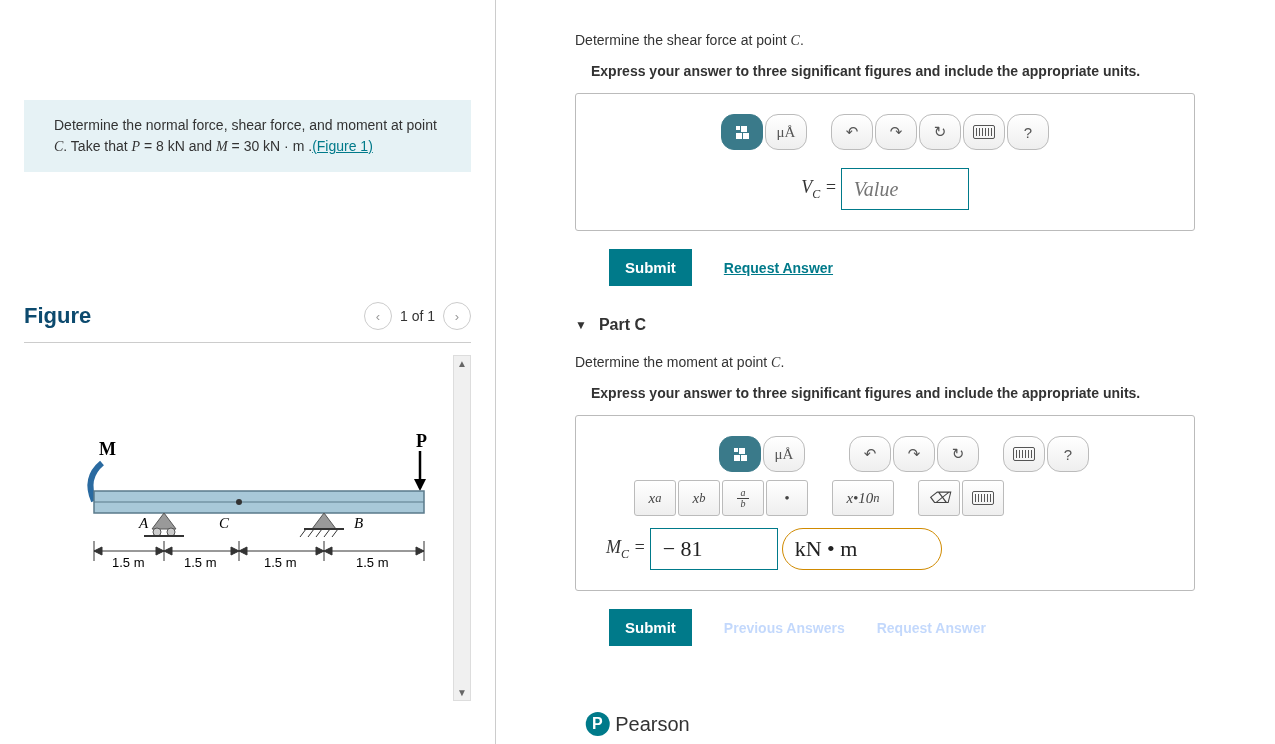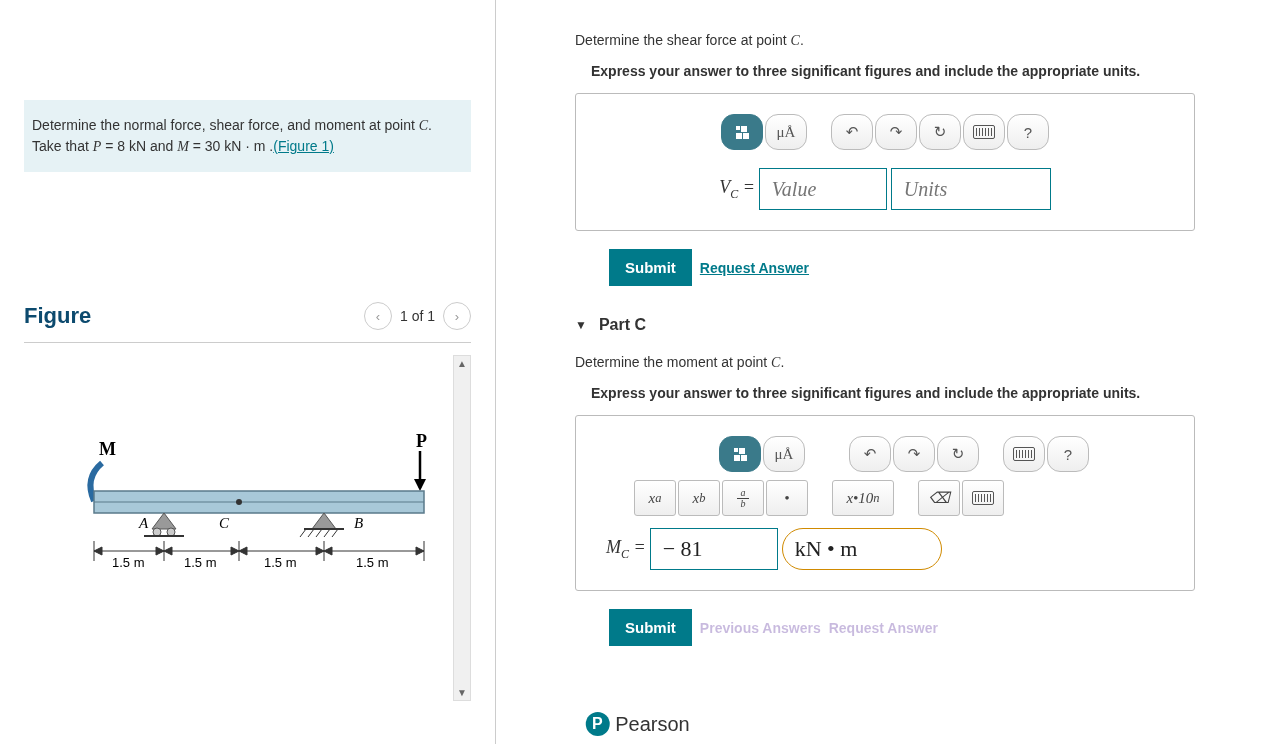--- a/index.html
+++ b/index.html
@@ -1,21 +1,21 @@
 <!DOCTYPE html>
 <html><head>
 <meta charset="utf-8">
 <style>
 * { box-sizing: border-box; margin: 0; padding: 0; }
 body { font-family: Arial, sans-serif; font-size: 14px; color: #333; background: #fff; width: 1275px; height: 744px; overflow: hidden; position: relative; }
 .container { display: flex; height: 100%; }
 .left-panel { width: 495px; padding: 0; position: relative; }
 .divider { width: 1px; background: #ccc; position: absolute; left: 495px; top: 0; bottom: 0; }
 .right-panel { flex: 1; padding: 0 40px 0 80px; overflow: hidden; position: relative; }
-.problem-box { background: #e6f2f5; padding: 15px 8px; margin: 100px 24px 0 24px; color: #333; line-height: 1.5; }
+.problem-box { background: #e6f2f5; padding: 15px 30px; margin: 100px 24px 0 24px; color: #333; line-height: 1.5; }
 .problem-box a { color: #007a8a; text-decoration: underline; }
 .figure-header { display: flex; justify-content: space-between; align-items: center; margin: 130px 24px 0 24px; }
 .figure-header h2 { font-size: 22px; font-weight: bold; color: #0c4a6e; }
 .figure-nav { display: flex; align-items: center; gap: 8px; }
 .nav-btn { width: 28px; height: 28px; border: 1px solid #ccc; border-radius: 50%; background: #fff; display: flex; align-items: center; justify-content: center; cursor: pointer; color: #999; font-size: 13px; }
 .nav-text { font-size: 14px; color: #333; }
 .figure-hr { border: none; border-top: 1px solid #ccc; margin: 12px 24px 0 24px; }
 .figure-area { margin: 0 24px; position: relative; height: 370px; }
 .figure-scrollbar { position: absolute; right: 0; top: 12px; bottom: 12px; width: 18px; background: #f0f0f0; border: 1px solid #ddd; display: flex; flex-direction: column; justify-content: space-between; align-items: center; }
 .scroll-arrow { font-size: 10px; color: #666; cursor: pointer; padding: 2px; }
@@ -29,32 +29,32 @@
 .tool-btn.active { background: #3a7a8a; color: #fff; border-color: #3a7a8a; }
 .tool-btn.special { font-family: serif; }
 .tool-spacer { width: 20px; }
 .answer-row { display: flex; align-items: center; justify-content: center; gap: 4px; }
 .answer-label { font-style: italic; font-family: 'Times New Roman', serif; font-size: 18px; }
 .answer-label .sub { font-size: 12px; font-style: italic; }
 .answer-input { height: 42px; border: 1px solid #007a8a; padding: 0 12px; font-size: 20px; font-style: italic; color: #999; font-family: 'Times New Roman', serif; }
 .answer-input.value { width: 128px; }
 .answer-input.units { width: 160px; }
 .answer-input.filled { color: #222; font-style: normal; font-size: 22px; }
-.submit-row { margin-top: 18px; display: flex; align-items: center; gap: 8px; padding-left: 34px; }
+.submit-row { margin-top: 18px; display: flex; align-items: center; gap: 32px; padding-left: 34px; }
 .submit-btn { background: #007a8a; color: #fff; border: none; padding: 10px 16px; font-size: 15px; cursor: pointer; font-weight: bold; }
 .link-btn { color: #007a8a; text-decoration: underline; font-weight: bold; cursor: pointer; font-size: 14px; }
 .part-header { display: flex; align-items: center; gap: 12px; margin-top: 30px; }
 .part-header .caret { font-size: 12px; }
 .part-header h3 { font-size: 16px; font-weight: bold; }
 .format-row { display: flex; gap: 2px; margin-bottom: 12px; align-items: center; margin-left: 38px; }
 .fmt-btn { width: 42px; height: 36px; border: 1px solid #bbb; background: linear-gradient(#fff,#eee); border-radius: 3px; display: flex; align-items: center; justify-content: center; cursor: pointer; font-family: 'Times New Roman', serif; font-style: italic; font-size: 15px; color: #444; }
 .pearson-footer { position: absolute; bottom: 8px; left: 50%; transform: translateX(-50%); display: flex; align-items: center; gap: 6px; font-size: 20px; color: #333; }
 .pearson-logo { width: 24px; height: 24px; border-radius: 50%; background: #007a8a; color: #fff; display: flex; align-items: center; justify-content: center; font-weight: bold; font-size: 16px; }
 .bold { font-weight: bold; padding-left: 16px; }
-.cutoff { color: #4c1d95; font-weight: bold; font-size: 14px; }
+.cutoff { color: #3b82f6; font-weight: bold; font-size: 14px; }
 .templates-icon { display: inline-flex; flex-direction: column; gap: 1px; }
 .templates-icon .trow { display: flex; gap: 1px; }
 .templates-icon .tcell { width: 6px; height: 6px; background: #fff; border: 1px solid #fff; }
 .templates-icon .tcell.sm { width: 4px; height: 4px; }
 .keyboard-icon { width: 22px; height: 14px; border: 1.5px solid #555; border-radius: 2px; position: relative; }
 .keyboard-icon::after { content: ''; position: absolute; top: 2px; left: 2px; right: 2px; bottom: 2px; background: repeating-linear-gradient(90deg, #555 0 1px, transparent 1px 3px); }
 </style>
 </head>
 <body>
 
@@ -159,21 +159,20 @@
           <div class="tool-btn">↷</div>
           <div class="tool-btn">↻</div>
           <div class="tool-btn">
               <span class="keyboard-icon"></span>
             </div>
           <div class="tool-btn">?</div>
         </div>
         <div class="answer-row">
           <span class="answer-label"><span>V</span><sub class="sub">C</sub><span> =</span></span>
           <input class="answer-input value" placeholder="Value" style="">
-          <input class="answer-input units" placeholder="Units" style="">
         </div>
       </div>
 
       <div class="submit-row">
         <button class="submit-btn">Submit</button>
         <span class="link-btn">Request Answer</span>
       </div>
     </div>
 
     <div class="part-header">

